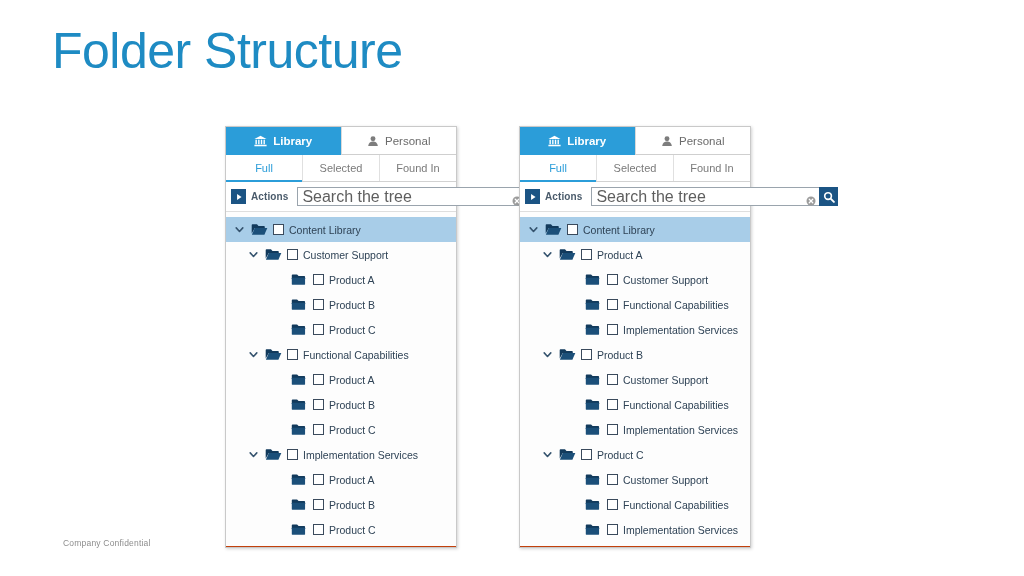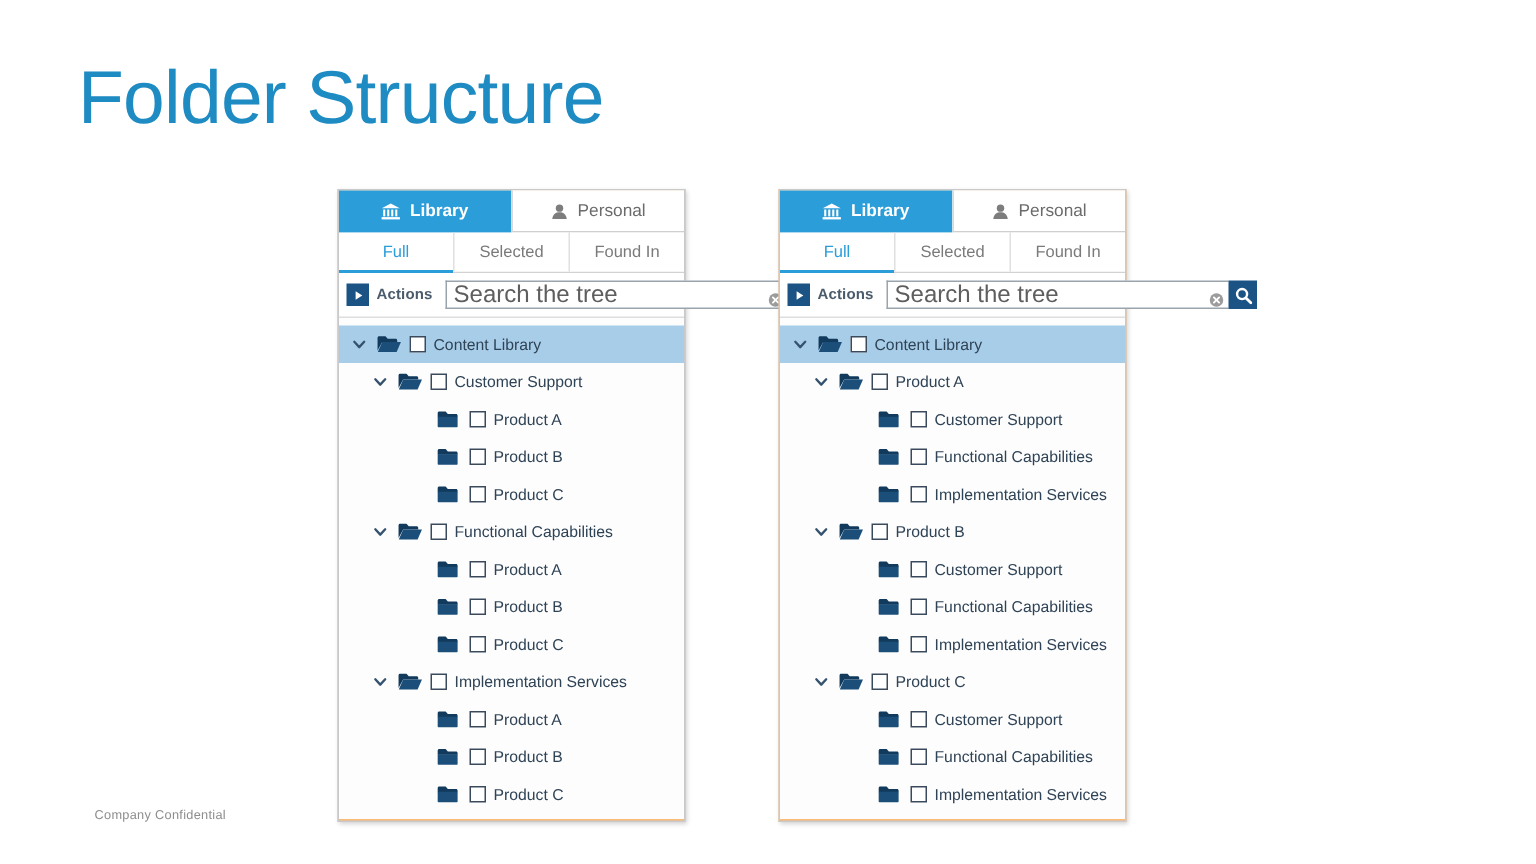--- a/index.html
+++ b/index.html
@@ -6,21 +6,21 @@
   html, body {
     width: 1024px; height: 576px;
     background: #ffffff;
     font-family: "Liberation Sans", sans-serif;
     overflow: hidden;
   }
   .slide { position: relative; width: 1024px; height: 576px; background: #fff; }
 
   
   .slide-title {
-    position: absolute; left: 52px; top: 38px;
+    position: absolute; left: 52px; top: 24px;
     font-size: 50px; font-weight: 400; color: #1e8bc3;
     letter-spacing: -0.5px; line-height: 1.1;
     white-space: nowrap;
   }
 
   
   .footer-conf {
     position: absolute; left: 40px; top: 538px;
     font-size: 8.5px; color: #8d8d8d; letter-spacing: .2px; margin-left: 23px;
   }
@@ -32,21 +32,21 @@
   .logo-upland { font-size: 28px; color: #4c4f53; font-weight: 400; letter-spacing: -0.5px; }
   .logo-qvidian { font-size: 29px; color: #2196d6; font-weight: 400; letter-spacing: -0.3px; margin-left: 6px; }
   .logo-row2 {
     position: absolute; left: 1px; top: 38px;
     font-size: 15px; color: #6d7175; letter-spacing: 4.2px; font-weight: 400;
     white-space: nowrap;
   }
 
   
   .panel {
-    position: absolute; background: #fdba74;
+    position: absolute; background: #c2410c;
     border: 1px solid #c9c9c9;
     box-shadow: 1px 1px 3px rgba(0,0,0,0.18);
   }
   .panel-left  { left: 225px; top: 126px; width: 232px; height: 422px; }
   .panel-right { left: 519px; top: 126px; width: 232px; height: 422px; }
 
   
   .tabstrip { display: flex; height: 28px; background: #ffffff; }
   .tab {
     flex: 1 1 0; display: flex; align-items: center; justify-content: center;

